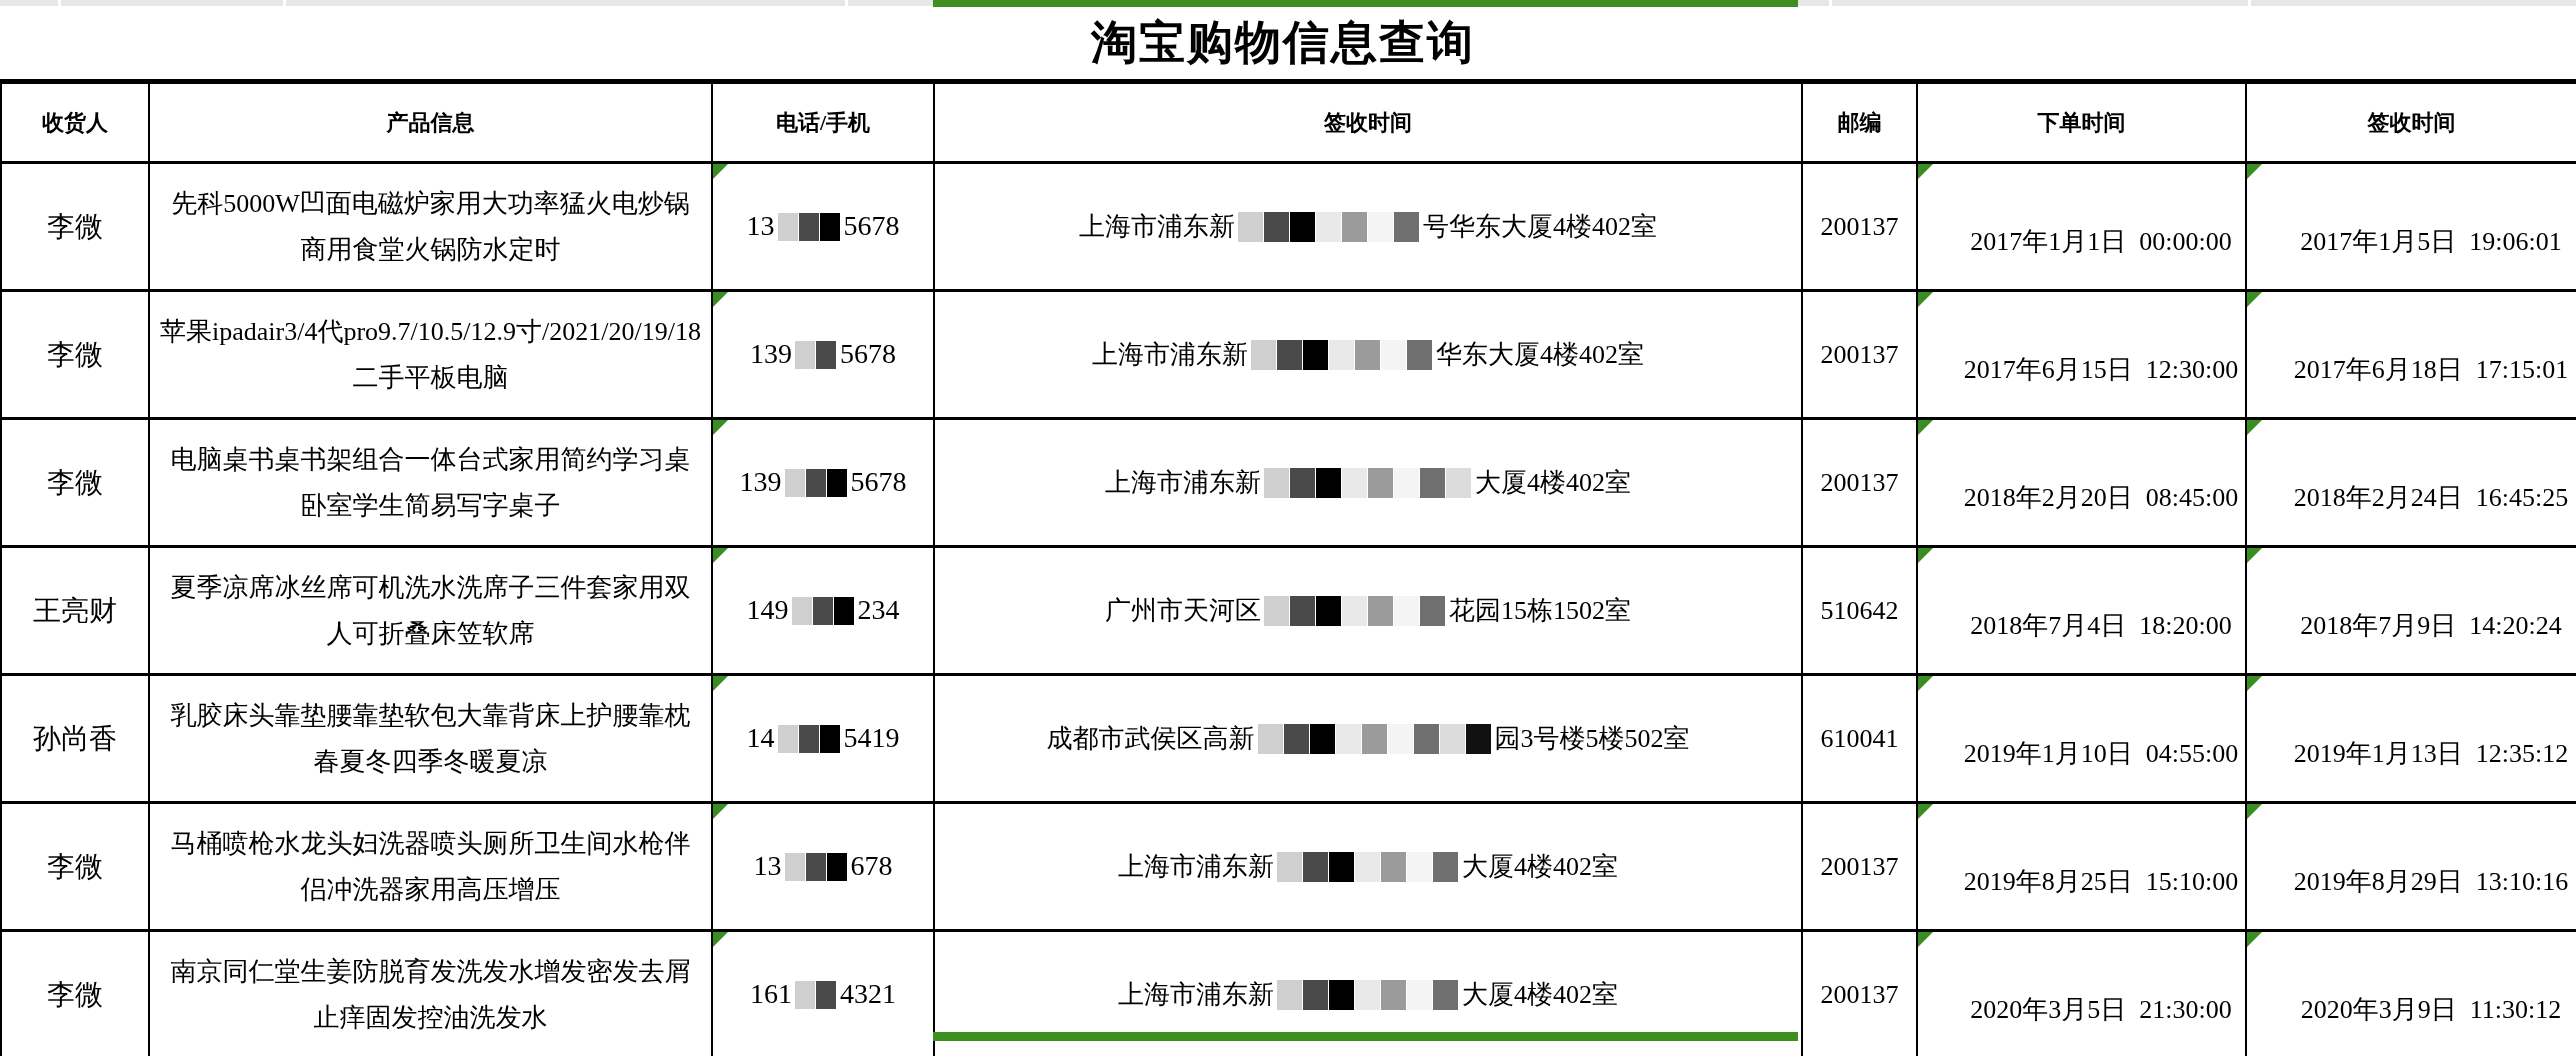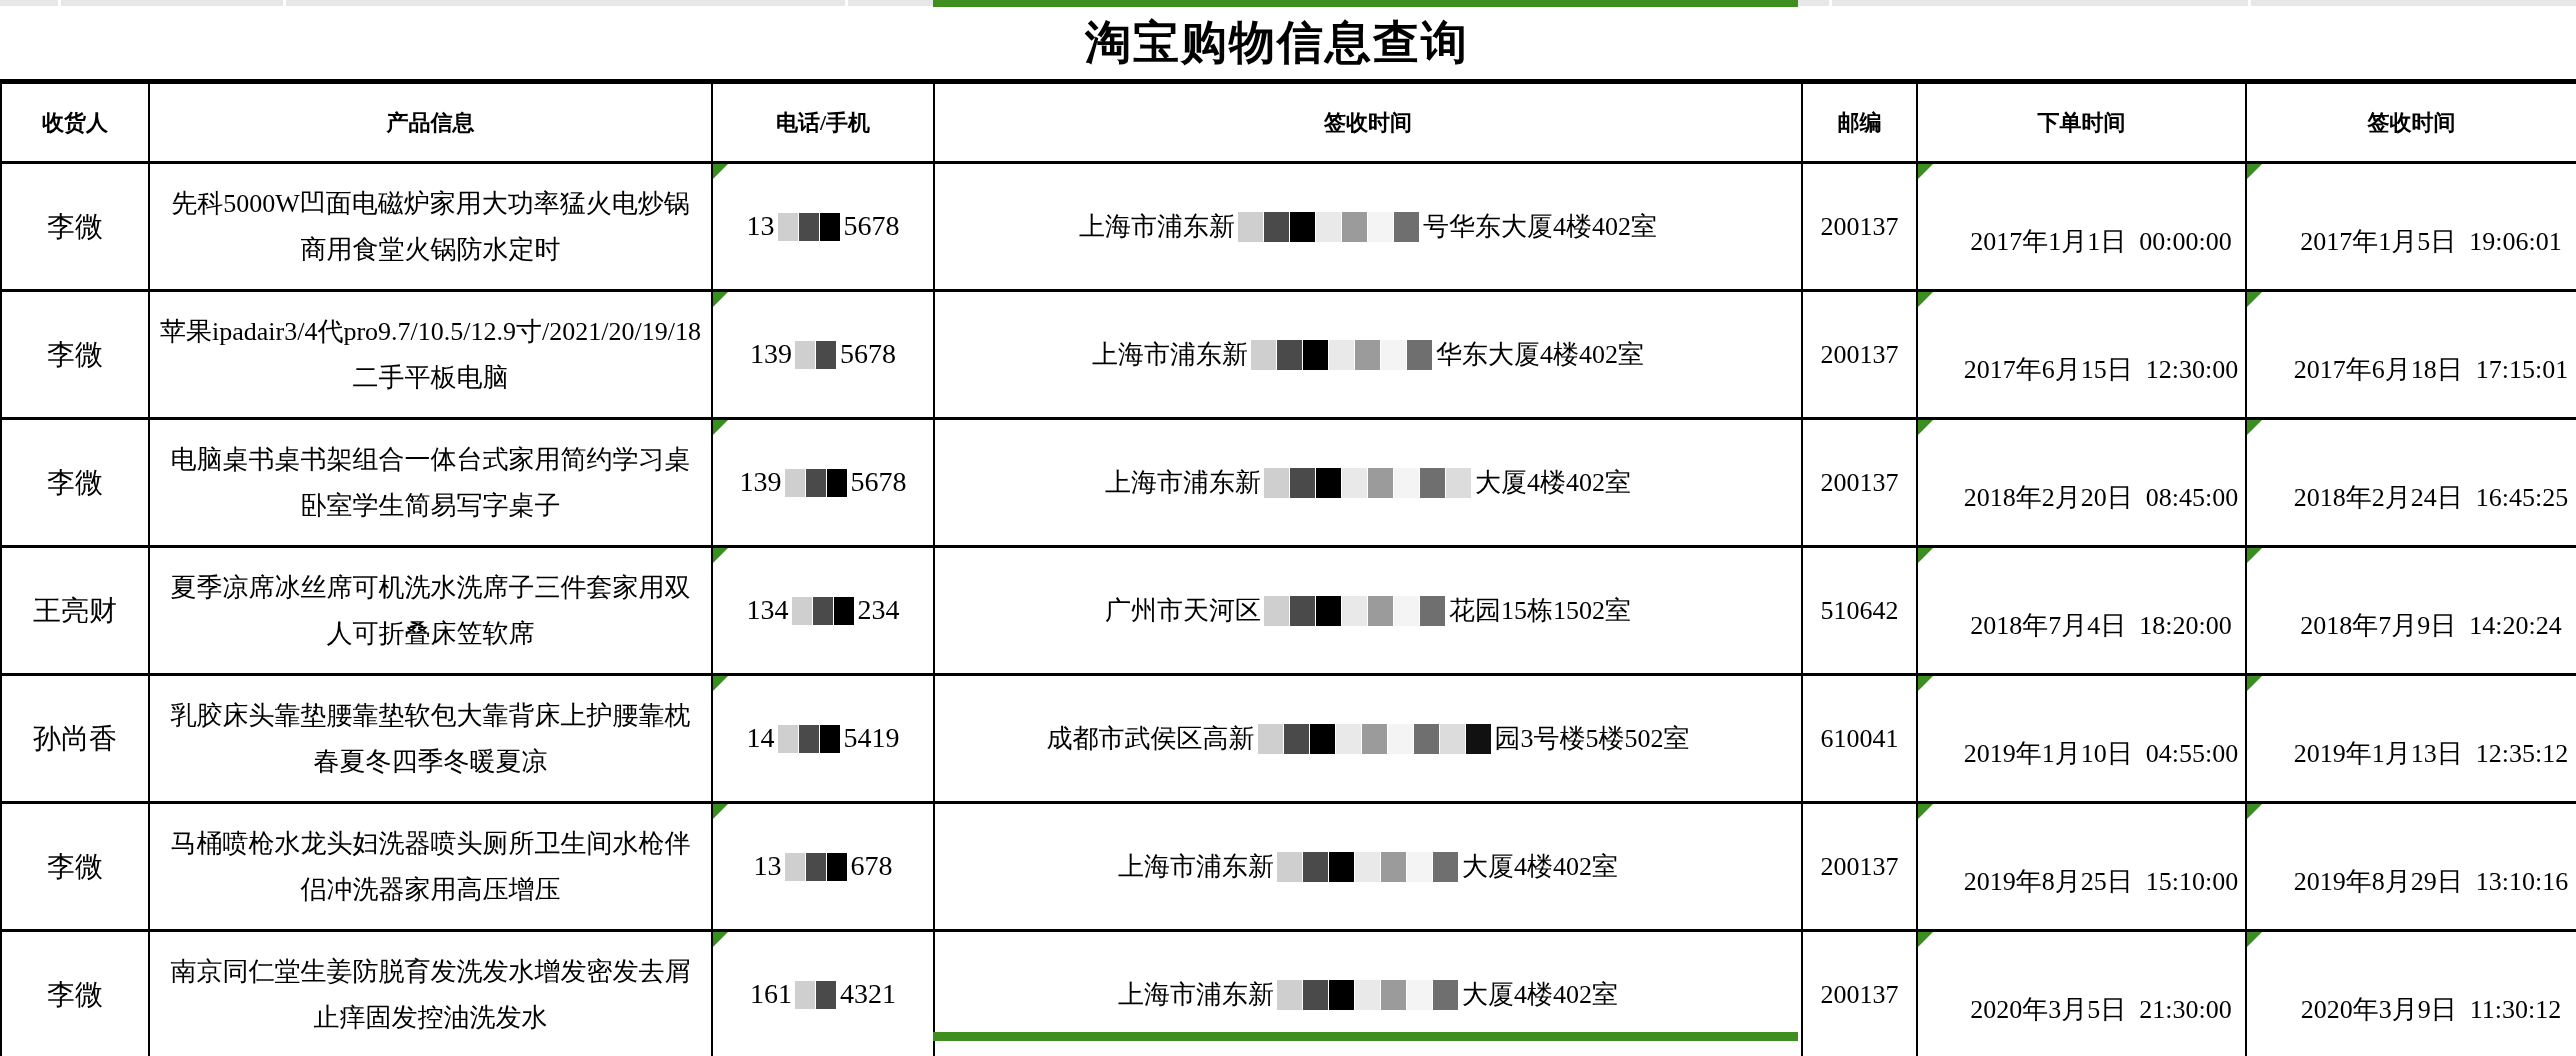--- a/index.html
+++ b/index.html
@@ -3,21 +3,21 @@
 <meta charset="utf-8">
 <style>
   html,body{margin:0;padding:0;background:#fff;}
   .screen{position:relative;width:2576px;height:1057px;background:#fff;overflow:hidden;
           font-family:"Liberation Serif","DejaVu Serif",serif;color:#000;}
   
   .topstrip{position:absolute;left:0;top:0;width:2576px;height:6px;background:#e7e7e7;}
   .topstrip .tick{position:absolute;top:0;width:3px;height:6px;background:#fff;}
   .sel-top{position:absolute;top:0;left:933px;width:865px;height:7px;background:#3e8e20;z-index:6;}
   .sel-bottom{position:absolute;top:1032px;left:933px;width:865px;height:9px;background:#3e8e20;z-index:6;}
-  .title{position:absolute;top:6px;left:8px;width:2538px;height:73px;line-height:73px;
+  .title{position:absolute;top:6px;left:14px;width:2538px;height:73px;line-height:73px;
          text-align:center;font-size:46px;font-weight:bold;letter-spacing:2px;}
   table.grid{position:absolute;top:79px;left:0;width:2576px;table-layout:fixed;
              border-collapse:collapse;border-top:5px solid #000;border-left:2px solid #000;}
   .grid th,.grid td{border:2px solid #000;border-top-width:3px;border-bottom-width:3px;
                     padding:0 6px;text-align:center;vertical-align:middle;position:relative;
                     overflow:hidden;background:#fff;}
   .grid th{font-size:22px;font-weight:bold;height:77px;}
   .grid td{font-size:26px;}
   td.c-recipient{font-size:28px;}
   td.c-product{line-height:1.75;padding:14px 10px;margin-left:25px;}
@@ -186,21 +186,21 @@
   </tr>
         <tr style="height: 79px; font-family: Liberation Serif, serif;">
     <td class="c-recipient">
       <span>王亮财</span>
     </td>
     <td class="c-product">
       <span>夏季凉席冰丝席可机洗水洗席子三件套家用双人可折叠床笠软席</span>
     </td>
     <td class="c-phone">
       <i class="tri"></i>
-      <span>134</span><span class="mosaic m-phone">
+      <span>149</span><span class="mosaic m-phone">
               <i style="width: 20px; background: rgb(207, 207, 207);"></i>
               <i style="width: 20px; background: rgb(74, 74, 74);"></i>
               <i style="width: 20px; background: rgb(0, 0, 0);"></i>
             </span><span>234</span>
     </td>
     <td class="c-addr">
       <span>广州市天河区</span><span class="mosaic m-addr">
               <i style="width: 25px; background: rgb(207, 207, 207);"></i>
               <i style="width: 25px; background: rgb(74, 74, 74);"></i>
               <i style="width: 25px; background: rgb(0, 0, 0);"></i>

